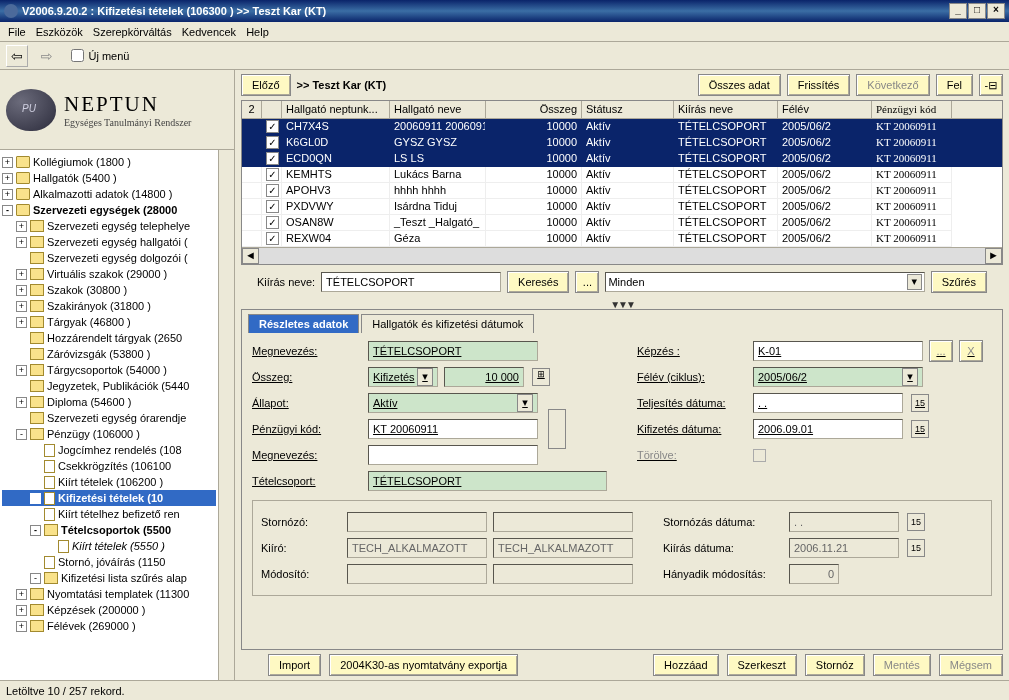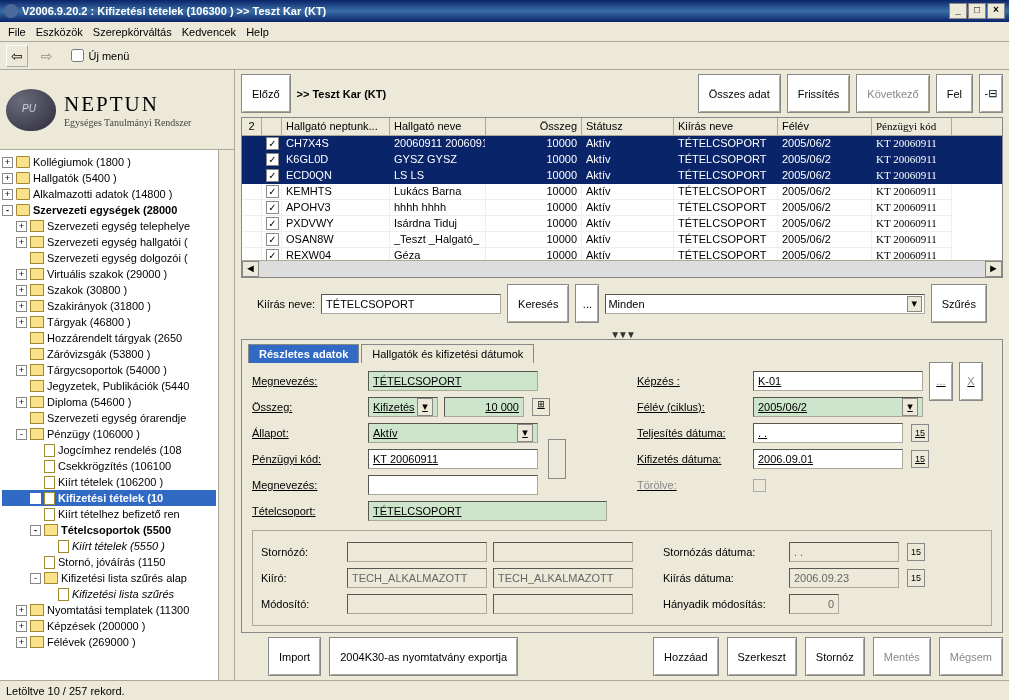--- a/index.html
+++ b/index.html
@@ -28,21 +28,21 @@
 .expander.blank { border: none; }
 .ticon { width: 14px; height: 12px; margin-right: 3px; }
 .ticon.folder-b { background: #f9e28b; border: 1px solid #a28a2f; border-radius: 1px; }
 .ticon.folder-y { background: #f9e28b; border: 1px solid #a28a2f; }
 .ticon.page { background: #fff; border: 1px solid #a28a2f; width: 11px; height: 13px; }
 .tree-row.bold { font-weight: bold; }
 .tree-row.selected { background: #316ac5; color: #fff; }
 .ind1 { padding-left: 14px; } .ind2 { padding-left: 28px; } .ind3 { padding-left: 42px; font-style: italic; }
 .right-panel { flex: 1; display: flex; flex-direction: column; padding: 4px 6px; overflow: hidden; }
 .top-row { display: flex; align-items: center; gap: 6px; margin-bottom: 4px; }
-.btn { background: #ffffff; border: 1px solid #888; padding: 2px 10px; height: 39px; cursor: default; box-shadow: inset 1px 1px #fff, inset -1px -1px #aca899; }
+.btn { background: #fef9c3; border: 1px solid #888; padding: 2px 10px; height: 22px; cursor: default; box-shadow: inset 1px 1px #fff, inset -1px -1px #aca899; }
 .btn.disabled { color: #888; }
 .crumb { font-weight: bold; }
 .spacer { flex: 1; }
 .grid-wrap { border: 1px solid #888; background: #fff; position: relative; height: 165px; }
 .grid-head { display: flex; background: #ece9d8; border-bottom: 1px solid #aca899; height: 18px; }
 .gh { border-right: 1px solid #aca899; padding: 2px 4px; overflow: hidden; white-space: nowrap; }
 .gh.c0 { width: 20px; text-align: center; } .gh.c1 { width: 20px; } .gh.c2 { width: 108px; } .gh.c3 { width: 96px; } .gh.c4 { width: 96px; text-align: right; } .gh.c5 { width: 92px; } .gh.c6 { width: 104px; } .gh.c7 { width: 94px; } .gh.c8 { width: 80px; font-family: Liberation Serif, serif; }
 .grid-body { overflow: auto; height: 128px; }
 .grow { display: flex; height: 16px; }
 .gc { border-right: 1px solid #eee; border-bottom: 1px solid #eee; padding: 1px 4px; overflow: hidden; white-space: nowrap; }
@@ -247,25 +247,20 @@
           <div class="tree-row ind2">
             <span class="expander blank"></span>
             <span class="ticon page"></span>
             <span>Stornó, jóváírás (1150</span>
           </div>
           <div class="tree-row ind2">
             <span class="expander">-</span>
             <span class="ticon folder-y"></span>
             <span>Kifizetési lista szűrés alap</span>
           </div>
-          <div class="tree-row ind3">
-            <span class="expander blank"></span>
-            <span class="ticon page"></span>
-            <span>Kifizetési lista szűrés</span>
-          </div>
           <div class="tree-row ind1">
             <span class="expander">+</span>
             <span class="ticon folder-y"></span>
             <span>Nyomtatási templatek (11300</span>
           </div>
           <div class="tree-row ind1">
             <span class="expander">+</span>
             <span class="ticon folder-y"></span>
             <span>Képzések (200000  )</span>
           </div>
@@ -553,21 +548,21 @@
               <div class="form-row">
                 <span class="lbl" style="width:120px">Stornózás dátuma:</span>
                 <div class="fld ro" style="width:110px">
                     <span>.   .</span>
                   </div>
                 <span class="date-btn">15</span>
               </div>
               <div class="form-row">
                 <span class="lbl" style="width:120px">Kiírás dátuma:</span>
                 <div class="fld ro" style="width:110px">
-                    <span>2006.09.23</span>
+                    <span>2006.11.21</span>
                   </div>
                 <span class="date-btn">15</span>
               </div>
               <div class="form-row">
                 <span class="lbl" style="width:120px">Hányadik módosítás:</span>
                 <div class="fld ro" style="width:50px;justify-content:flex-end">
                     <span>0</span>
                   </div>
               </div>
             </div>

